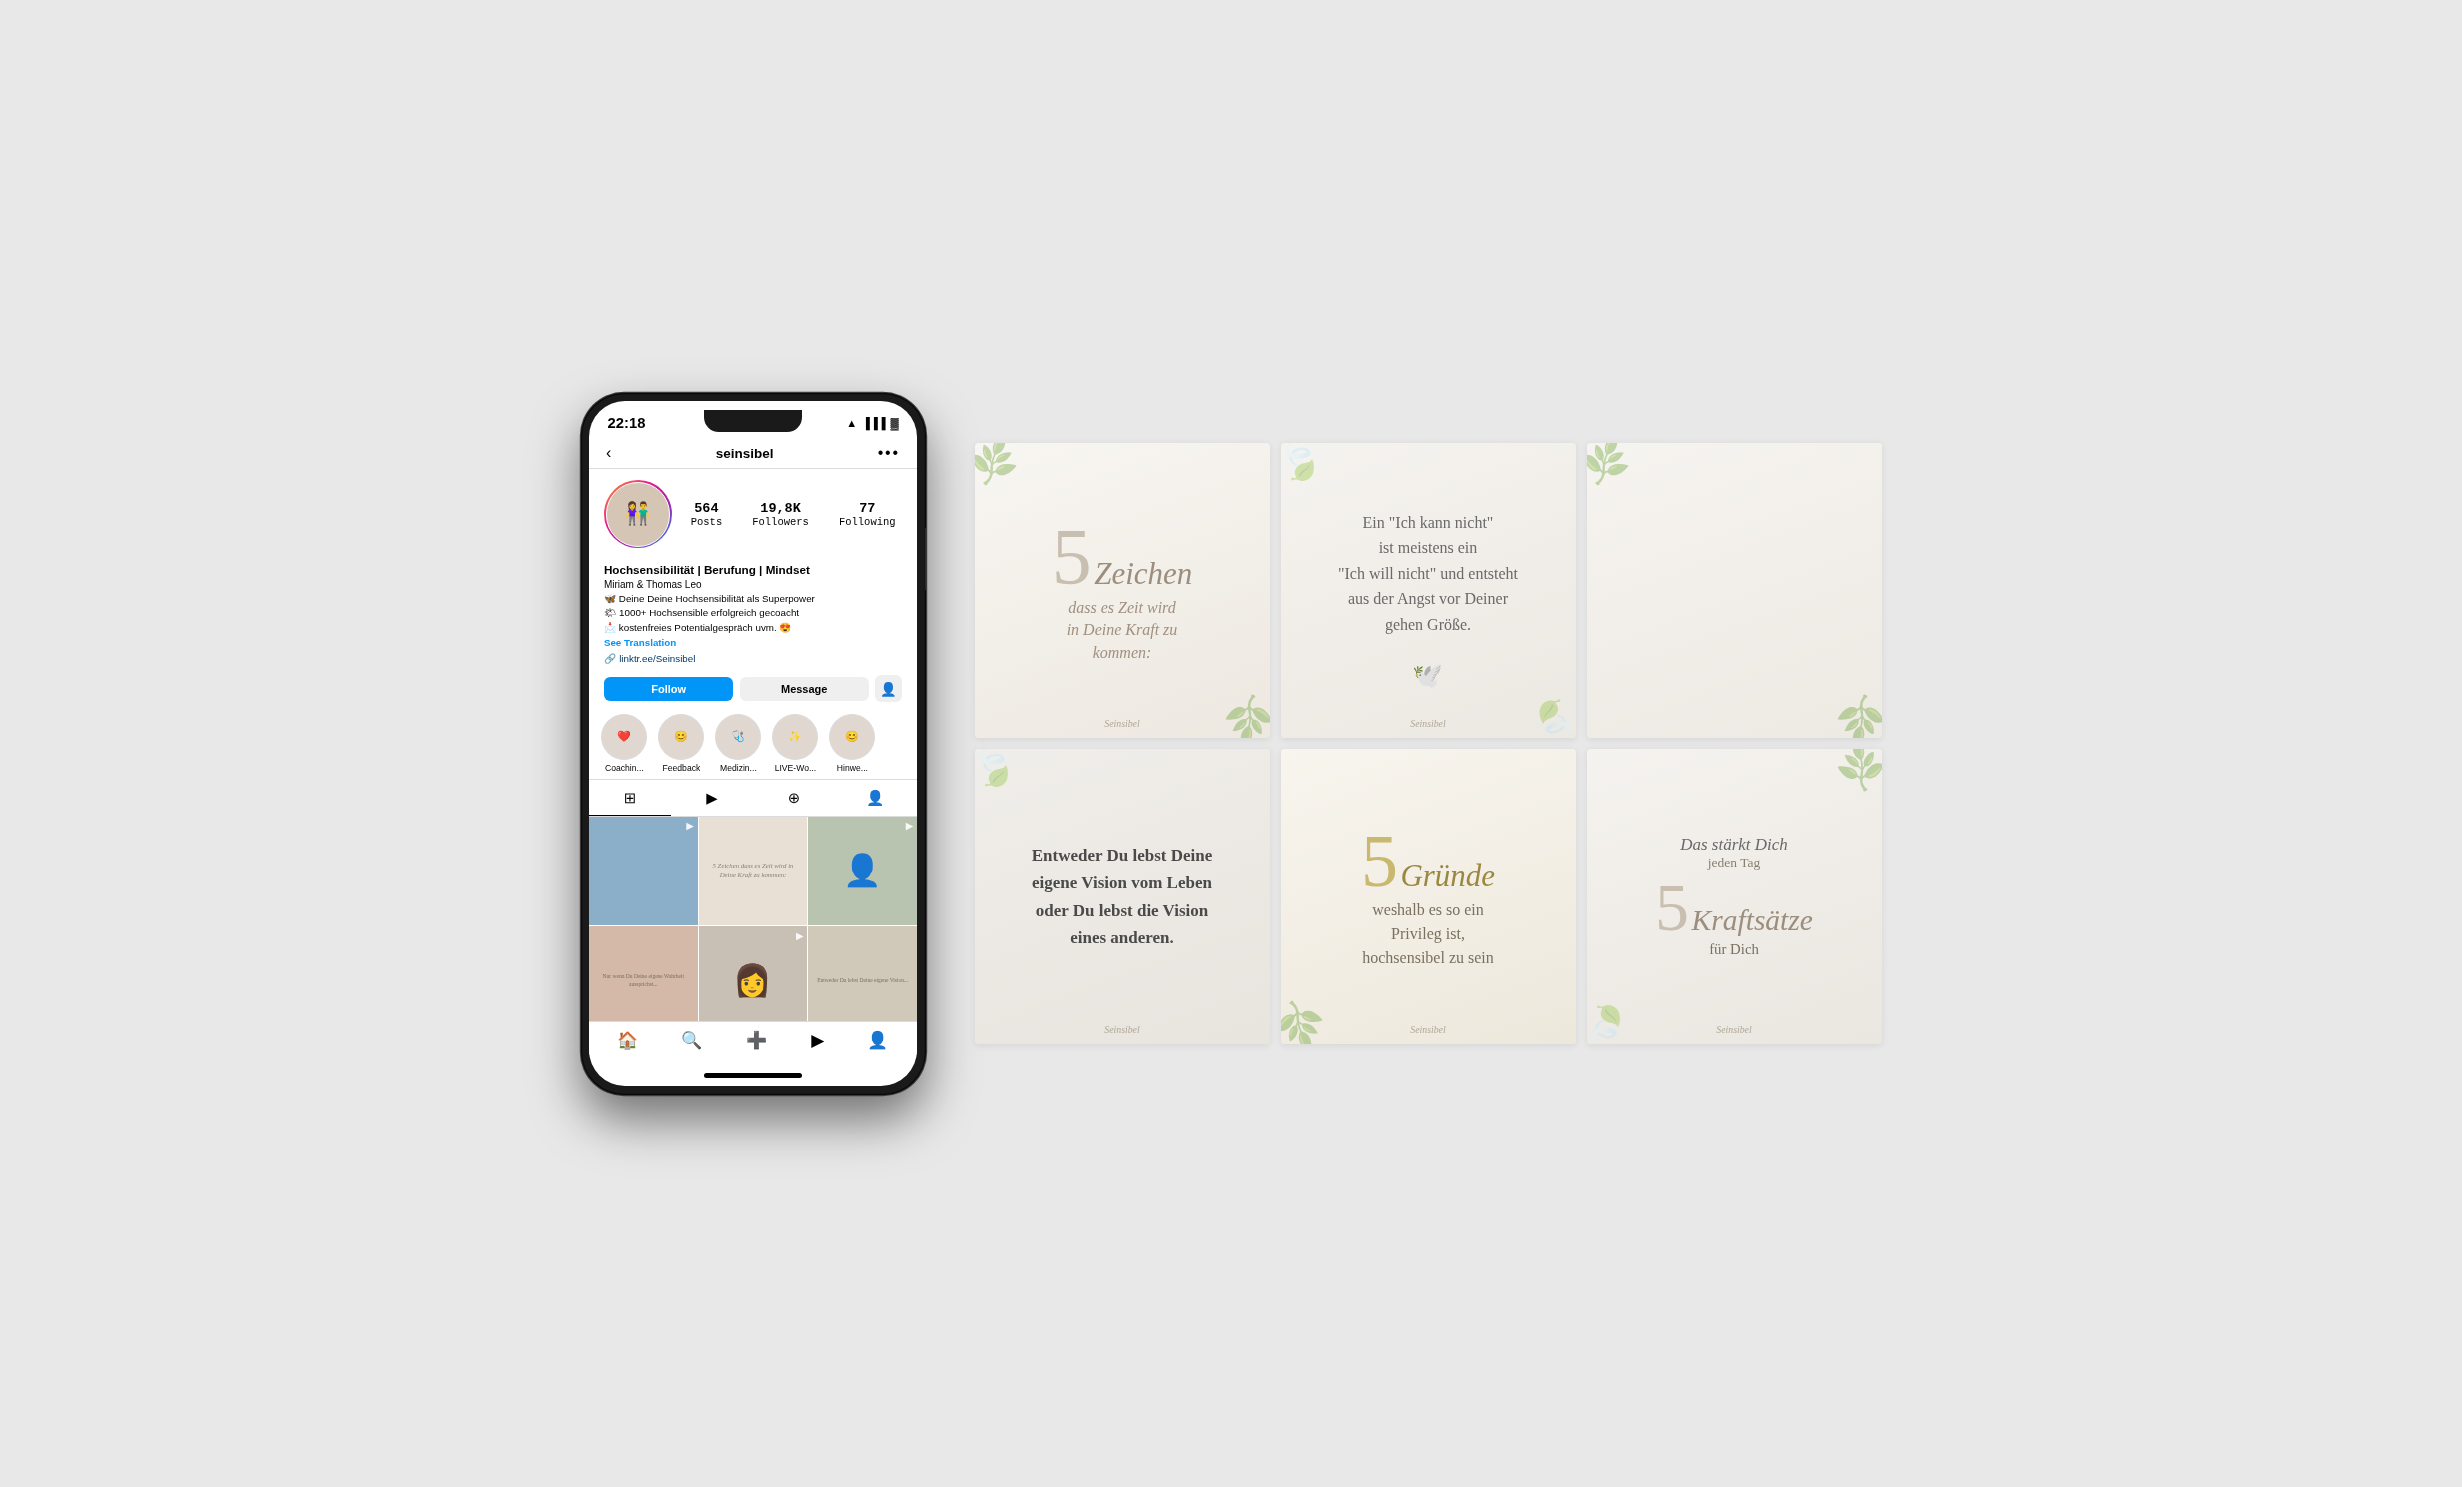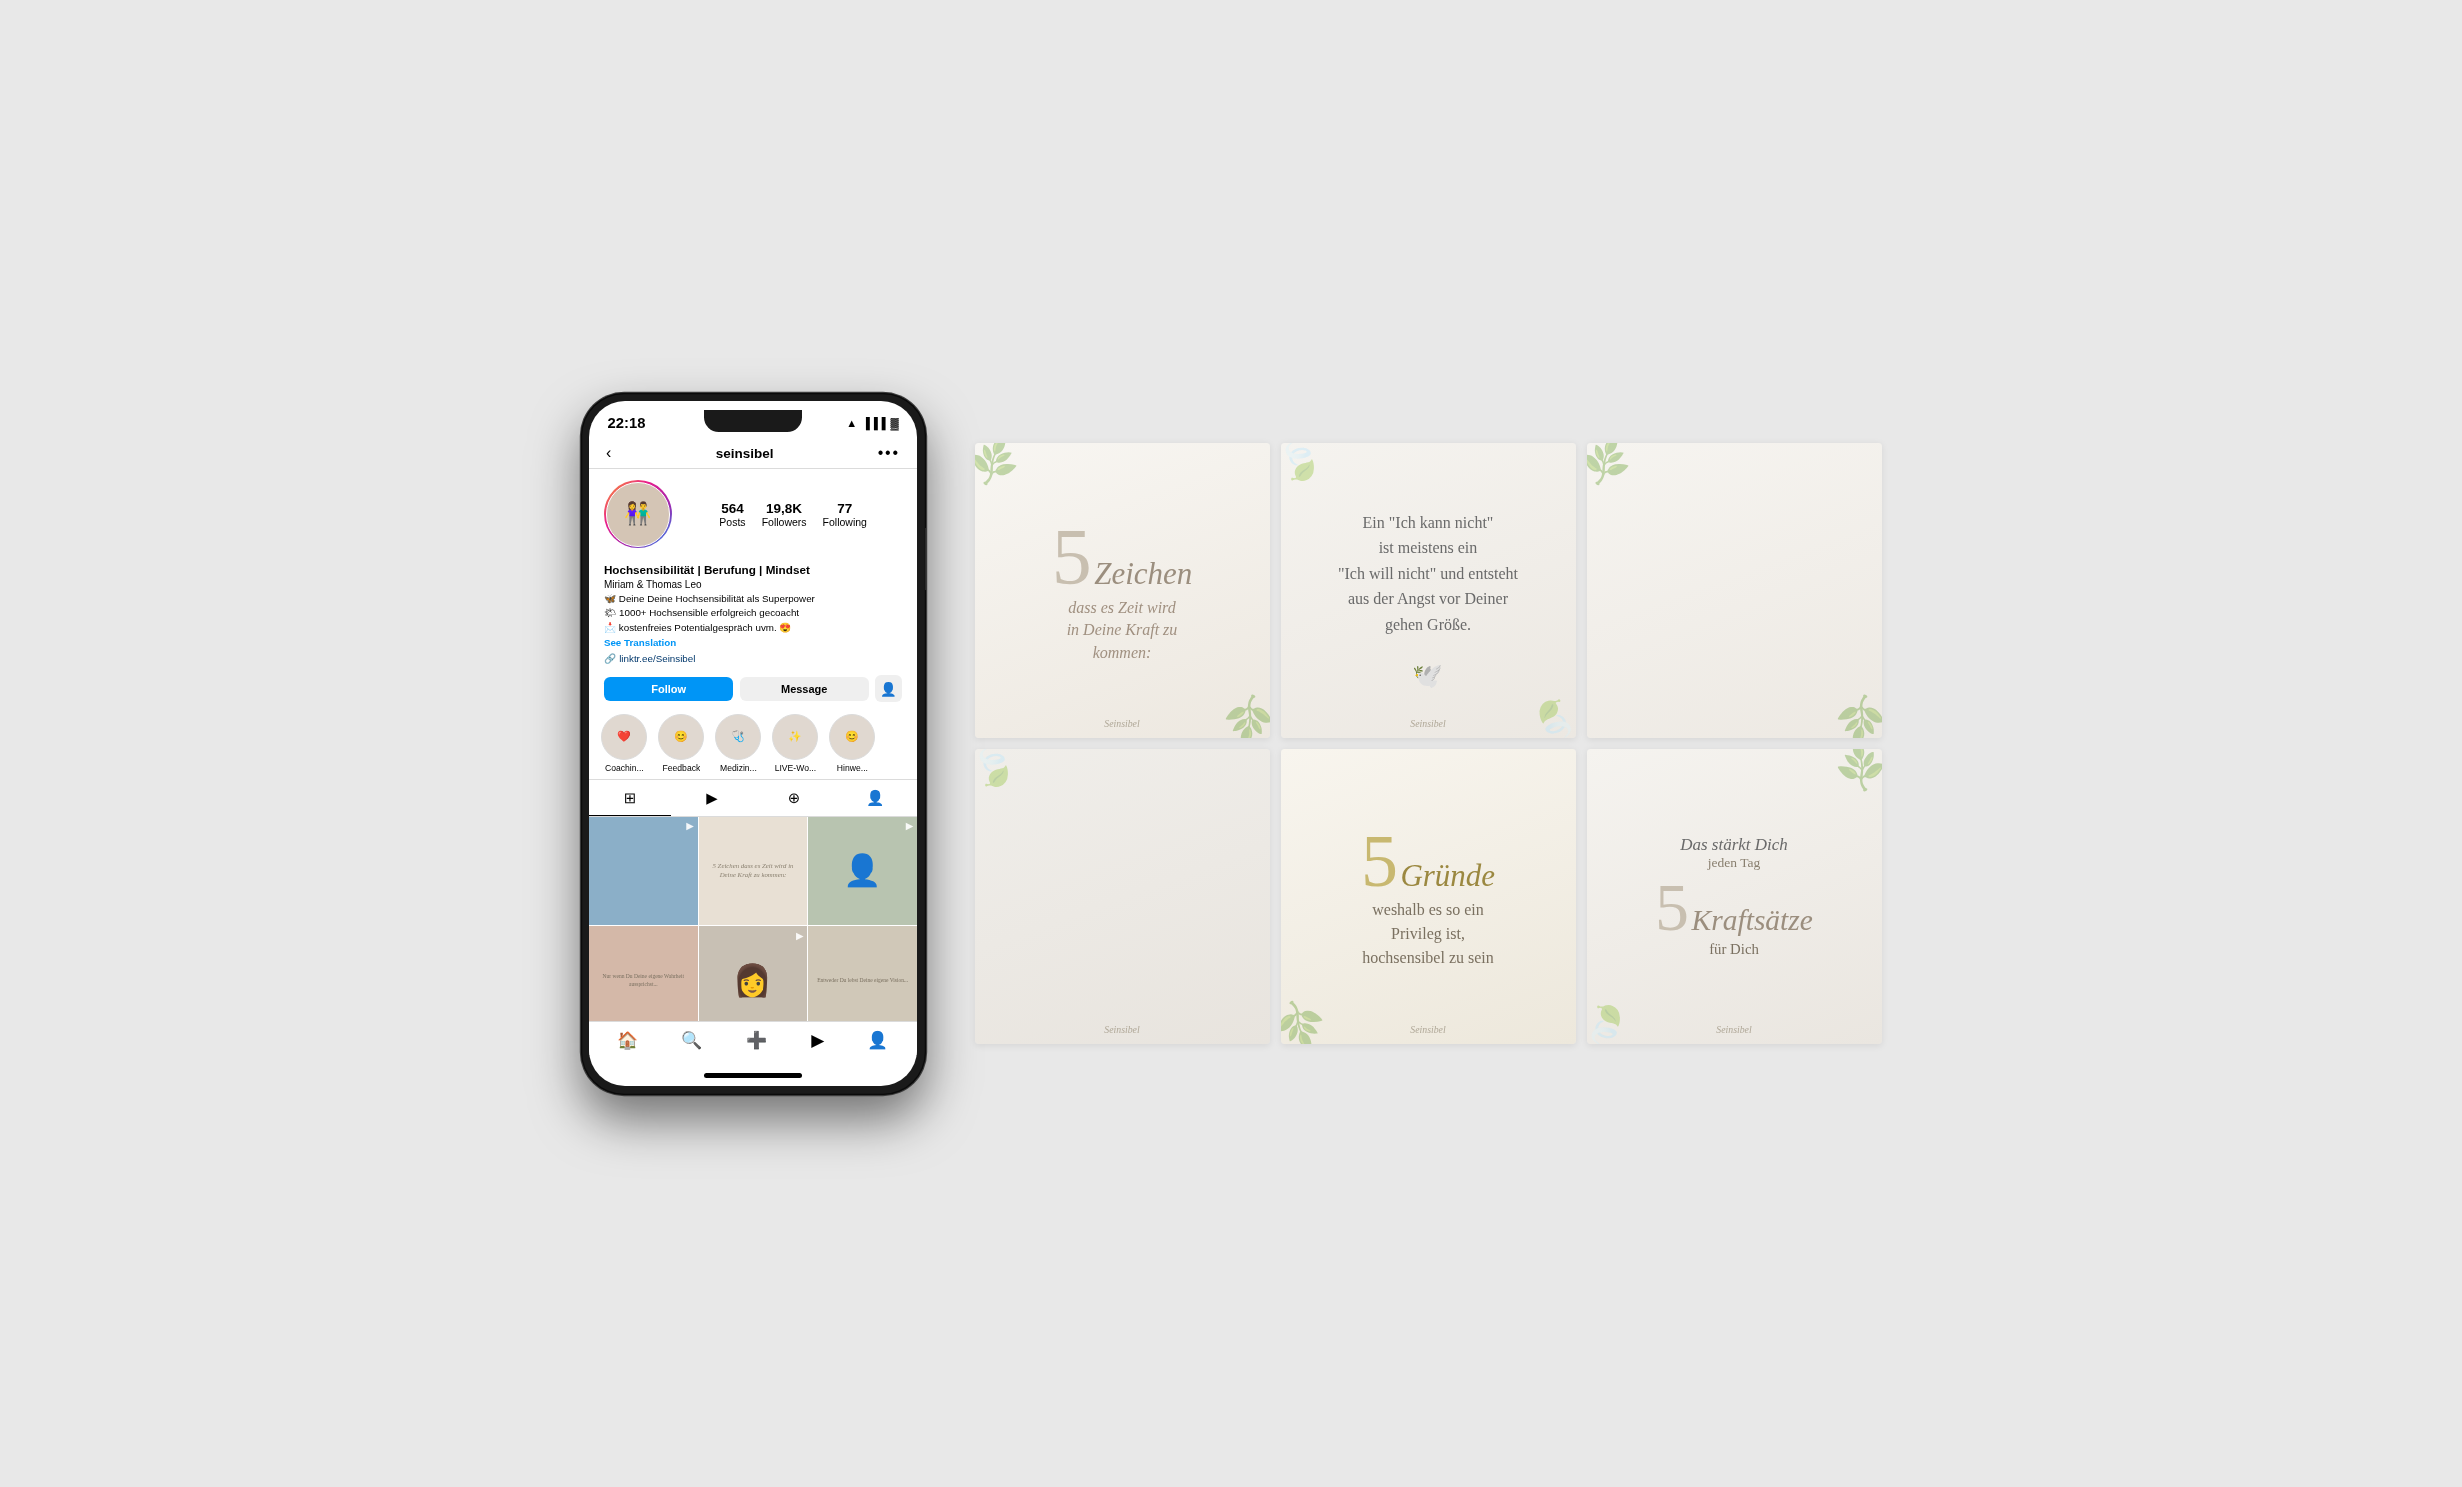--- a/index.html
+++ b/index.html
@@ -118,23 +118,24 @@
       overflow: hidden;
       border: 1.8px solid #fff;
       display: flex;
       align-items: center;
       justify-content: center;
       font-size: 22px;
     }
 
     .ig-stats {
       display: flex;
-      gap: 16px;
+      gap: 30px;
       flex: 1;
       justify-content: center;
+      font-family: Liberation Mono, monospace;
     }
 
     .ig-stat {
       text-align: center;
     }
 
     .ig-stat-num {
       font-size: 13.5px;
       font-weight: 700;
       color: #000;
@@ -684,20 +685,26 @@
       <span class="brand-watermark">Seinsibel</span>
     </div>
 
     <div class="post-card p3">
       <span class="leaf-corner leaf-tl">🌿</span>
       <span class="leaf-corner leaf-br">🌿</span>
     </div>
 
     <div class="post-card p4">
       <span class="leaf-corner leaf-tl">🍃</span>
+      <div class="post-quote">
+        <span>Entweder Du lebst Deine</span><br>
+        <span>eigene Vision vom Leben</span><br>
+        <span>oder Du lebst die Vision</span><br>
+        <span>eines anderen.</span>
+      </div>
       <span class="brand-watermark">Seinsibel</span>
     </div>
 
     <div class="post-card p5">
       <span class="leaf-corner leaf-bl">🌿</span>
       <div style="display:flex;align-items:baseline;gap:2.5px;">
         <span style="font-size:74px;font-weight:200;color:#c8b870;font-family:Georgia,serif;line-height:1;">5</span>
         <span style="font-size:31px;color:#9b8840;font-family:Georgia,serif;font-style:italic;">Gründe</span>
       </div>
       <div style="font-size:16px;color:#7a7060;font-family:Georgia,serif;text-align:center;line-height:1.5;padding:0 18.5px;">

